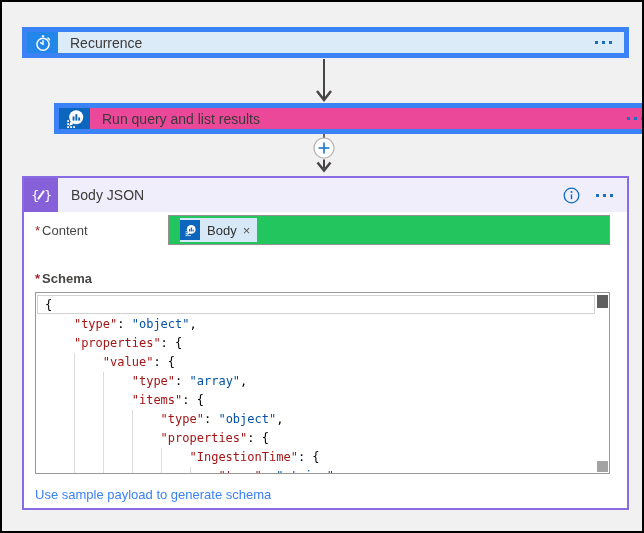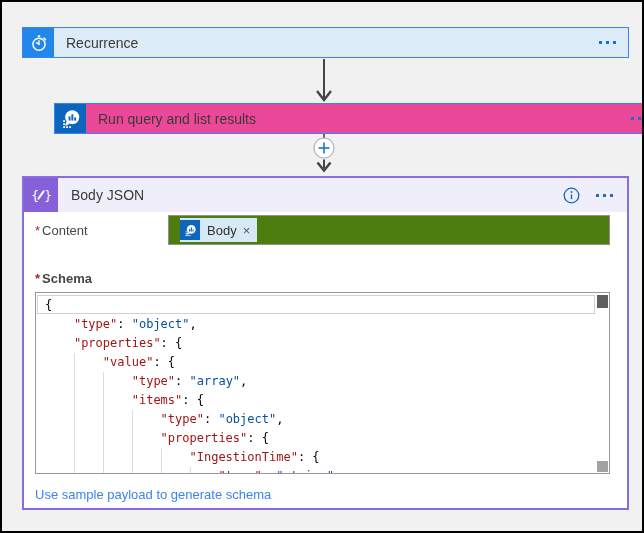--- a/index.html
+++ b/index.html
@@ -13,21 +13,21 @@
     border: 2px solid #000000;
     background: #f1f1f1;
     position: relative;
     overflow: hidden;
   }
 
   
   .step-card {
     position: absolute;
     left: 20px; width: 607px; height: 31px;
-    border: 1px solid #3b82f6;
+    border: 5px solid #3b82f6;
     display: flex; align-items: stretch;
     cursor: pointer;
   }
   .step-card.card-1 { top: 25px; background: #dcebf8; }
   .step-card.card-2 { top: 101px; background: #ec4899; margin-left: 32px; }
   .step-icon {
     width: 31px; min-width: 31px; height: 100%;
     display: flex; align-items: center; justify-content: center;
   }
   .step-icon.recurrence { background: #2287e8; }
@@ -77,21 +77,21 @@
   .parse-body { padding: 0 17px 0 11px; }
 
   .field-row { display: flex; margin-top: 3px; align-items: center; }
   .field-label {
     width: 133px; min-width: 133px;
     font-size: 13px; color: #484644;
   }
   .req { color: #a4262c; margin-right: 2px; }
   .content-input {
     flex: 1; height: 30px;
-    border: 1px solid #919191; background: #4d7c0f;
+    border: 1px solid #919191; background: #22c55e;
     display: flex; align-items: center;
     padding-left: 11px; cursor: text;
   }
   .token-pill {
     display: inline-flex; align-items: center;
     background: #d7e9f7; height: 24px;
     padding-right: 7px; cursor: pointer;
   }
   .token-icon {
     width: 20px; height: 20px; background: #0d66be;

